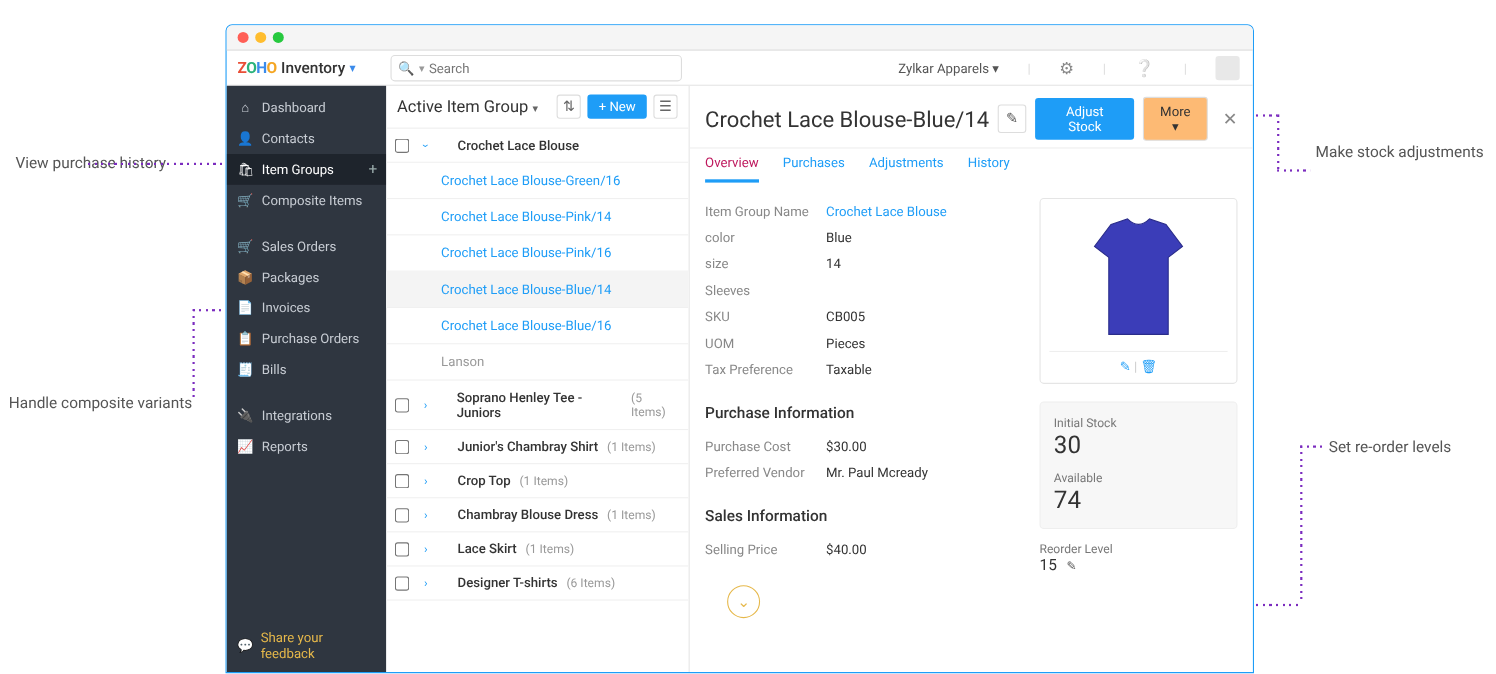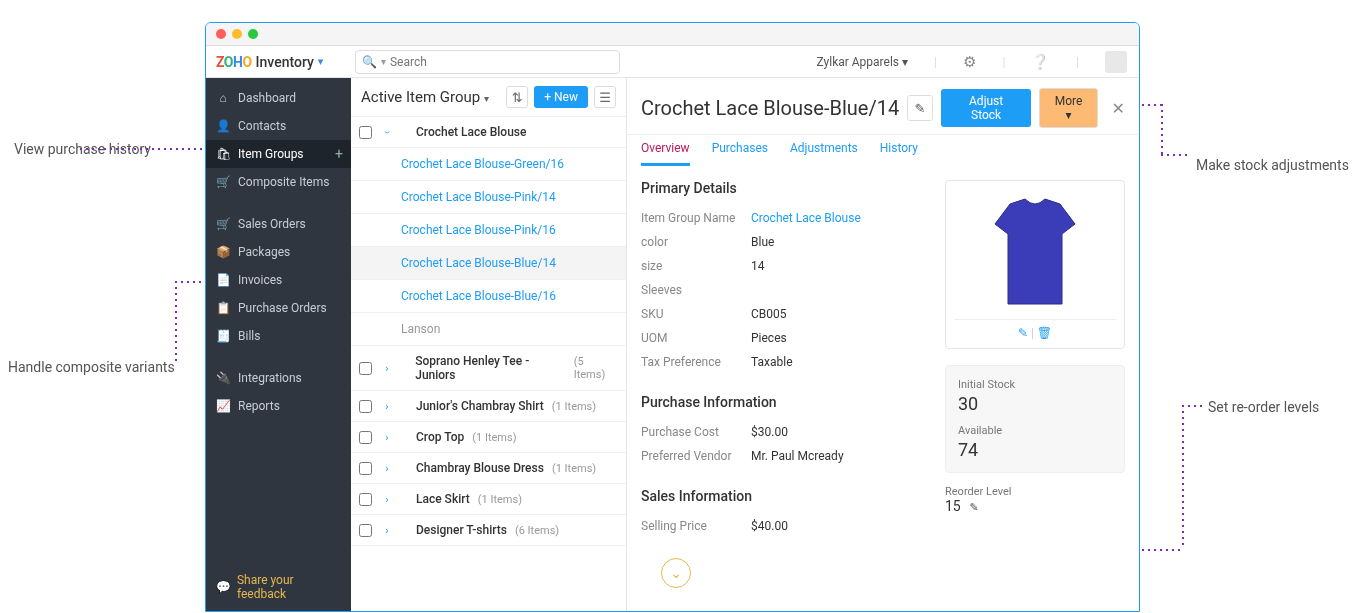--- a/index.html
+++ b/index.html
@@ -70,32 +70,32 @@
 .kv .k{ width:110px; color:#888;}
 .kv .v{ color:#333;}
 .kv .v.link{ color:#1e9df7;}
 .section-block{ margin-bottom:20px;}
 .detail-right{ width:180px; flex-shrink:0;}
 .img-card{ border:1px solid #e5e5e5; border-radius:4px; padding:8px; margin-bottom:16px;}
 .img-card .tshirt{ width:100%; height:130px; display:flex; align-items:center; justify-content:center;}
 .img-card .img-actions{ text-align:center; color:#1e9df7; font-size:12px; padding-top:6px; border-top:1px solid #eee;}
 .stock-card{ background:#f7f7f7; border:1px solid #eee; border-radius:4px; padding:12px; margin-bottom:12px;}
 .stock-card .lbl{ font-size:11px; color:#777;}
-.stock-card .val{ font-size:18px; color:#333; margin-top:2px;}
+.stock-card .val{ font-size:22px; color:#333; margin-top:2px;}
 .reorder-row{ font-size:11px; color:#777; margin-top:4px;}
 .reorder-row .val{ font-size:14px; color:#333; display:inline-block; margin-right:6px;}
 .spacer{ height:10px;}
 .circ-arrow{ width:30px; height:30px; border:1px solid #e6b84a; border-radius:50%; display:flex; align-items:center; justify-content:center; color:#e6b84a; font-size:14px; margin-left:20px;}
 </style>
 </head>
 <body>
 
 <div class="annotation" style="left:14px; top:140px;">View purchase history</div>
 <div class="annotation" style="left:8px; top:358px;">Handle composite variants</div>
-<div class="annotation" style="left:1196px; top:156px;">Make stock adjustments</div>
+<div class="annotation" style="left:1196px; top:130px;">Make stock adjustments</div>
 <div class="annotation" style="left:1208px; top:398px;">Set re-order levels</div>
 
 <div class="annotation-dots dot-h" style="left:80px; top:148px; width:865px;"></div>
 <div class="dot-circle" style="left:943px; top:144px;"></div>
 
 <div class="annotation-dots dot-v" style="left:175px; top:281px; height:80px;"></div>
 <div class="annotation-dots dot-h" style="left:175px; top:281px; width:430px;"></div>
 <div class="dot-circle" style="left:603px; top:277px;"></div>
 
 <div class="annotation-dots dot-h" style="left:1076px; top:104px; width:85px;"></div>
@@ -278,21 +278,20 @@
       </div>
       <div class="detail-tabs" id="detail-tabs">
           <span class="tab active">Overview</span>
           <span class="tab">Purchases</span>
           <span class="tab">Adjustments</span>
           <span class="tab">History</span>
         </div>
       <div class="detail-body">
         <div class="detail-left">
           <div class="section-block">
-            <div class="section-title">Primary Details</div>
             <div id="primary-kv">
                 <div class="kv">
                   <div class="k">Item Group Name</div>
                   <div class="v link">Crochet Lace Blouse</div>
                 </div>
                 <div class="kv">
                   <div class="k">color</div>
                   <div class="v">Blue</div>
                 </div>
                 <div class="kv">

